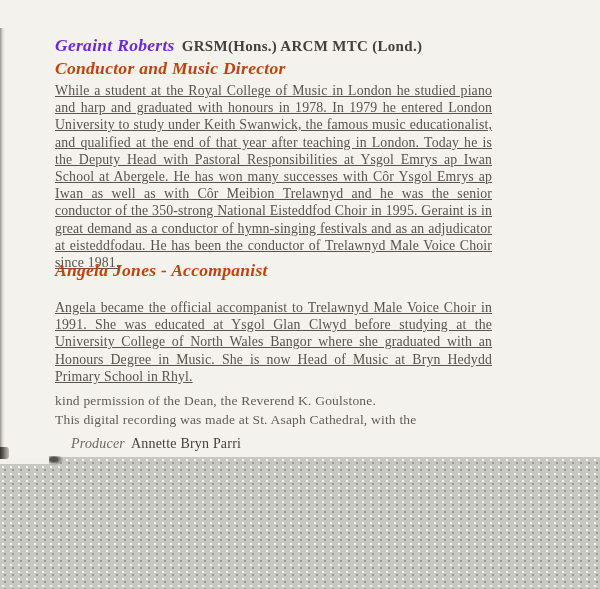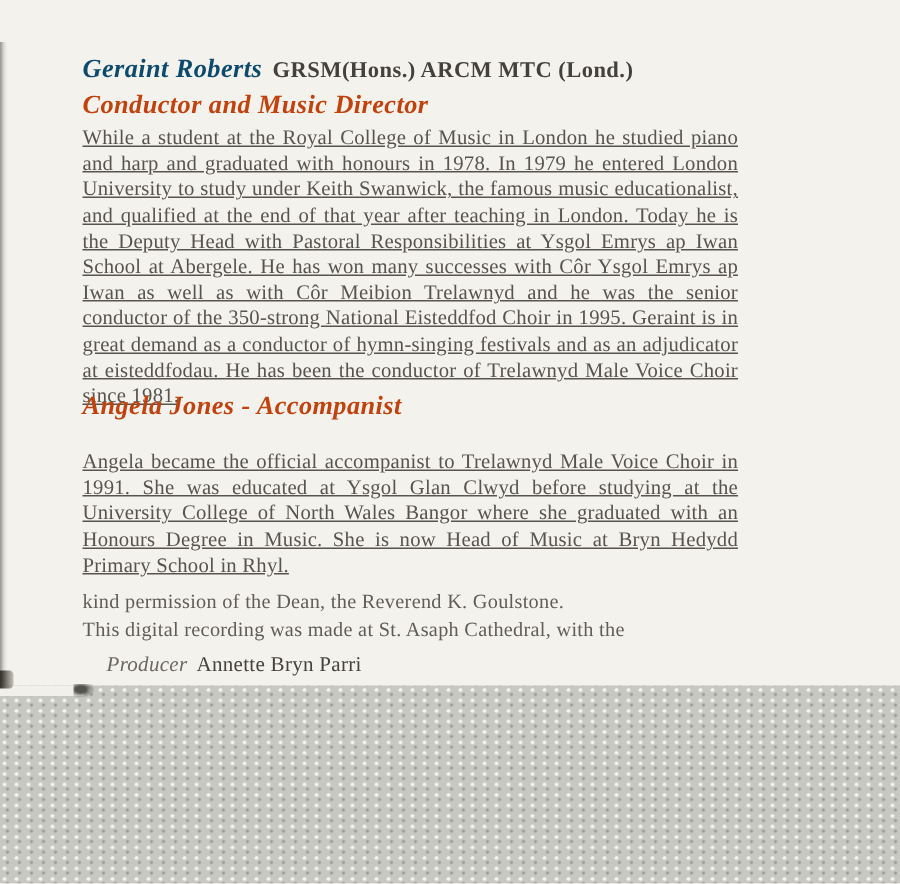--- a/index.html
+++ b/index.html
@@ -16,21 +16,21 @@
     background:linear-gradient(to right, rgba(72,70,63,.55), rgba(72,70,63,.12) 55%, rgba(72,70,63,0));
   }
   .edge-blob{
     position:absolute;left:0;top:447px;width:9px;height:12px;
     background:linear-gradient(to right,#343229,rgba(52,50,41,.25));
     border-radius:0 3px 3px 0;
   }
   .content{position:absolute;left:55px;width:437px;color:#56534c;}
   .h-line{line-height:22px;white-space:nowrap;}
   .h-name{
-    font-weight:bold;font-style:italic;font-size:17.5px;color:#0c4a6e;
+    font-weight:bold;font-style:italic;font-size:17.5px;color:#6d28d9;
     letter-spacing:.3px;
   }
   .h-creds{
     font-weight:bold;font-size:15px;color:#44413b;
     margin-left:7px;letter-spacing:.3px;
   }
   .h-role{
     font-weight:bold;font-style:italic;font-size:17.5px;color:#c2410c;
     letter-spacing:.3px;line-height:22px;
   }

